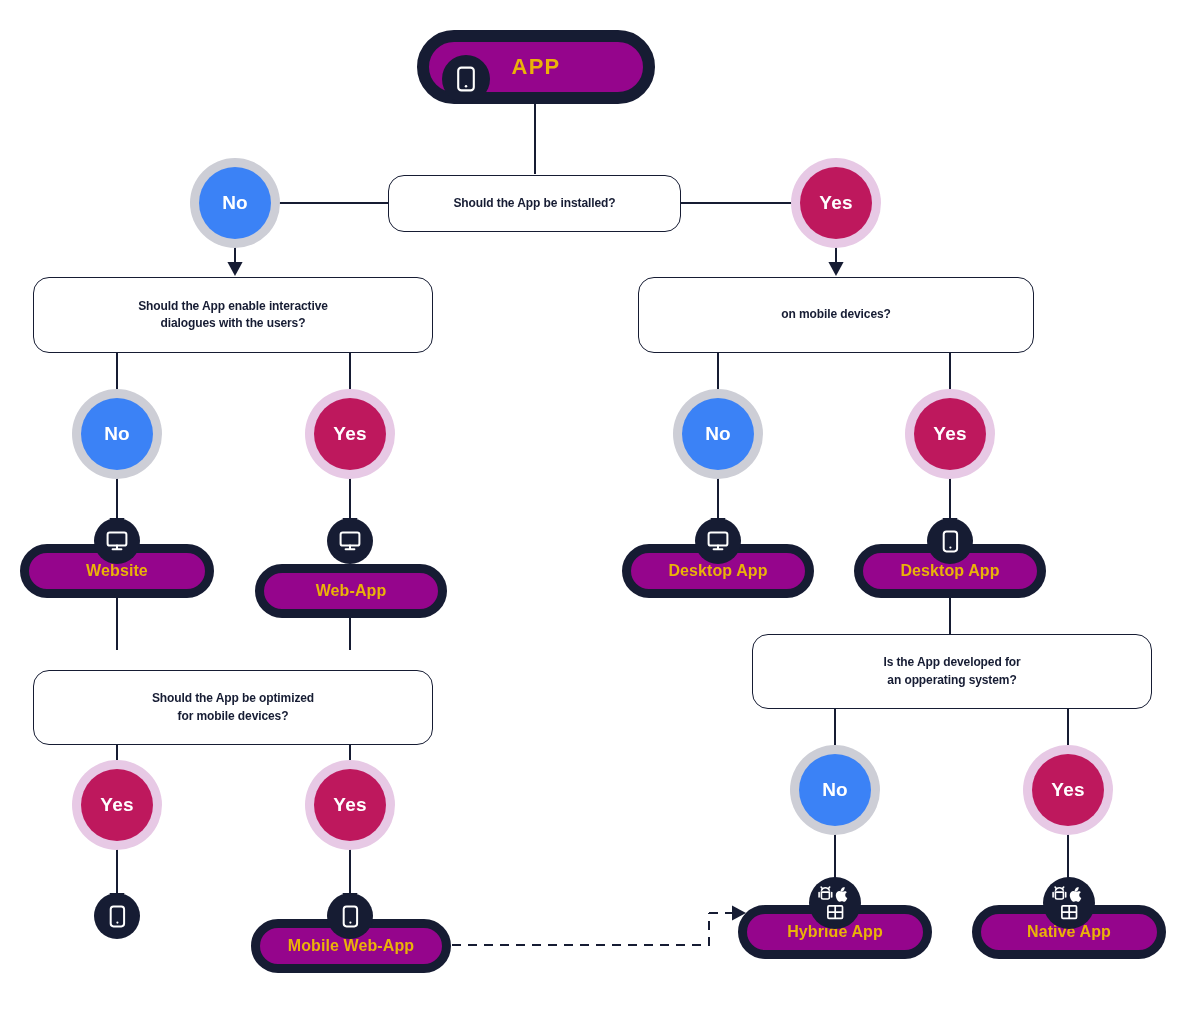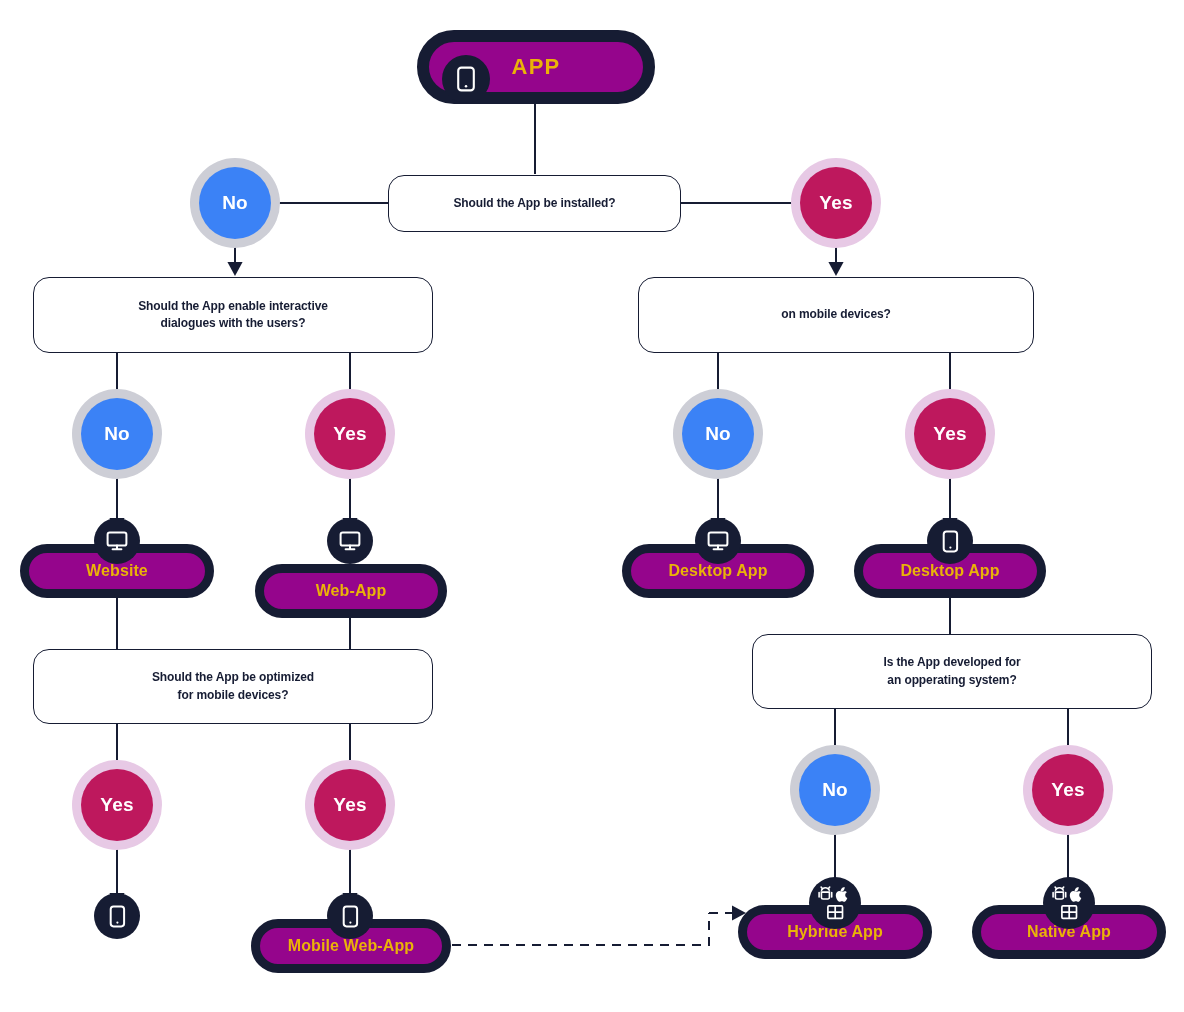--- a/index.html
+++ b/index.html
@@ -187,21 +187,21 @@
 
   <div class="qbox" style="left:33px; top:277px; width:400px; height:76px; flex-direction:column;">
     <span>Should the App enable interactive</span>
     <span>dialogues with the users?</span>
   </div>
 
   <div class="qbox" style="left:638px; top:277px; width:396px; height:76px; flex-direction:column;">
     <span>on mobile devices?</span>
   </div>
 
-  <div class="qbox" style="left:33px; top:649px; width:400px; height:75px; flex-direction:column;">
+  <div class="qbox" style="left:33px; top:670px; width:400px; height:75px; flex-direction:column;">
     <span>Should the App be optimized</span>
     <span>for mobile devices?</span>
   </div>
 
   <div class="qbox" style="left:752px; top:634px; width:400px; height:75px; flex-direction:column;">
     <span>Is the App developed for</span>
     <span>an opperating system?</span>
   </div>
 
   <div class="ynode no" style="left:199px; top:167px;">

